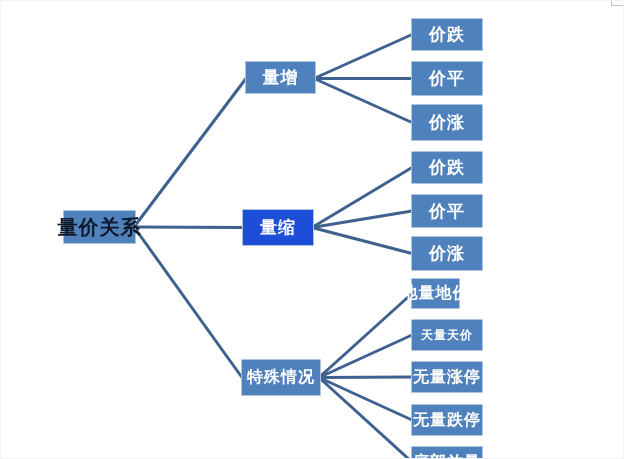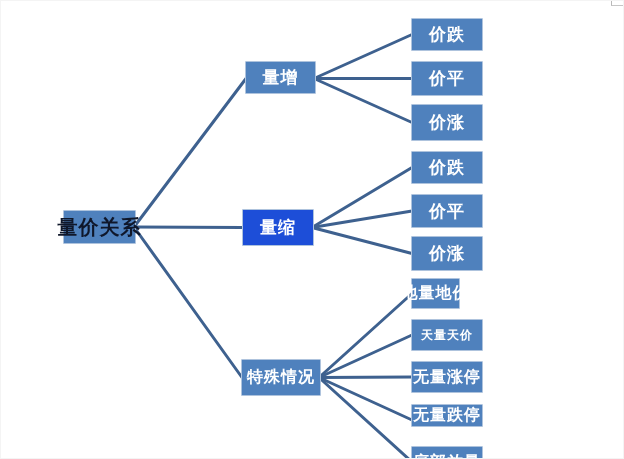--- a/index.html
+++ b/index.html
@@ -102,21 +102,21 @@
       </div>
       <div class="node" style="left: 410px; top: 277px; width: 49px; height: 31px; background: rgb(79, 129, 189); border: 1px solid rgb(174, 195, 221); color: rgb(255, 255, 255); font-size: 16px;">
         <span>地量地价</span>
       </div>
       <div class="node" style="left: 410px; top: 318px; width: 72px; height: 32px; background: rgb(79, 129, 189); border: 1px solid rgb(174, 195, 221); color: rgb(255, 255, 255); font-size: 12px;">
         <span>天量天价</span>
       </div>
       <div class="node" style="left: 410px; top: 360px; width: 72px; height: 32px; background: rgb(79, 129, 189); border: 1px solid rgb(174, 195, 221); color: rgb(255, 255, 255); font-size: 16px;">
         <span>无量涨停</span>
       </div>
-      <div class="node" style="left: 410px; top: 403px; width: 72px; height: 23px; background: rgb(79, 129, 189); border: 1px solid rgb(174, 195, 221); color: rgb(255, 255, 255); font-size: 16px;">
+      <div class="node" style="left: 410px; top: 403px; width: 72px; height: 32px; background: rgb(79, 129, 189); border: 1px solid rgb(174, 195, 221); color: rgb(255, 255, 255); font-size: 16px;">
         <span>无量跌停</span>
       </div>
       <div class="node" style="left: 410px; top: 445px; width: 72px; height: 32px; background: rgb(79, 129, 189); border: 1px solid rgb(174, 195, 221); color: rgb(255, 255, 255); font-size: 16px;">
         <span>底部放量</span>
       </div>
     </div>
   <div class="corner-mark"></div>
 </div>
 
 </body></html>

